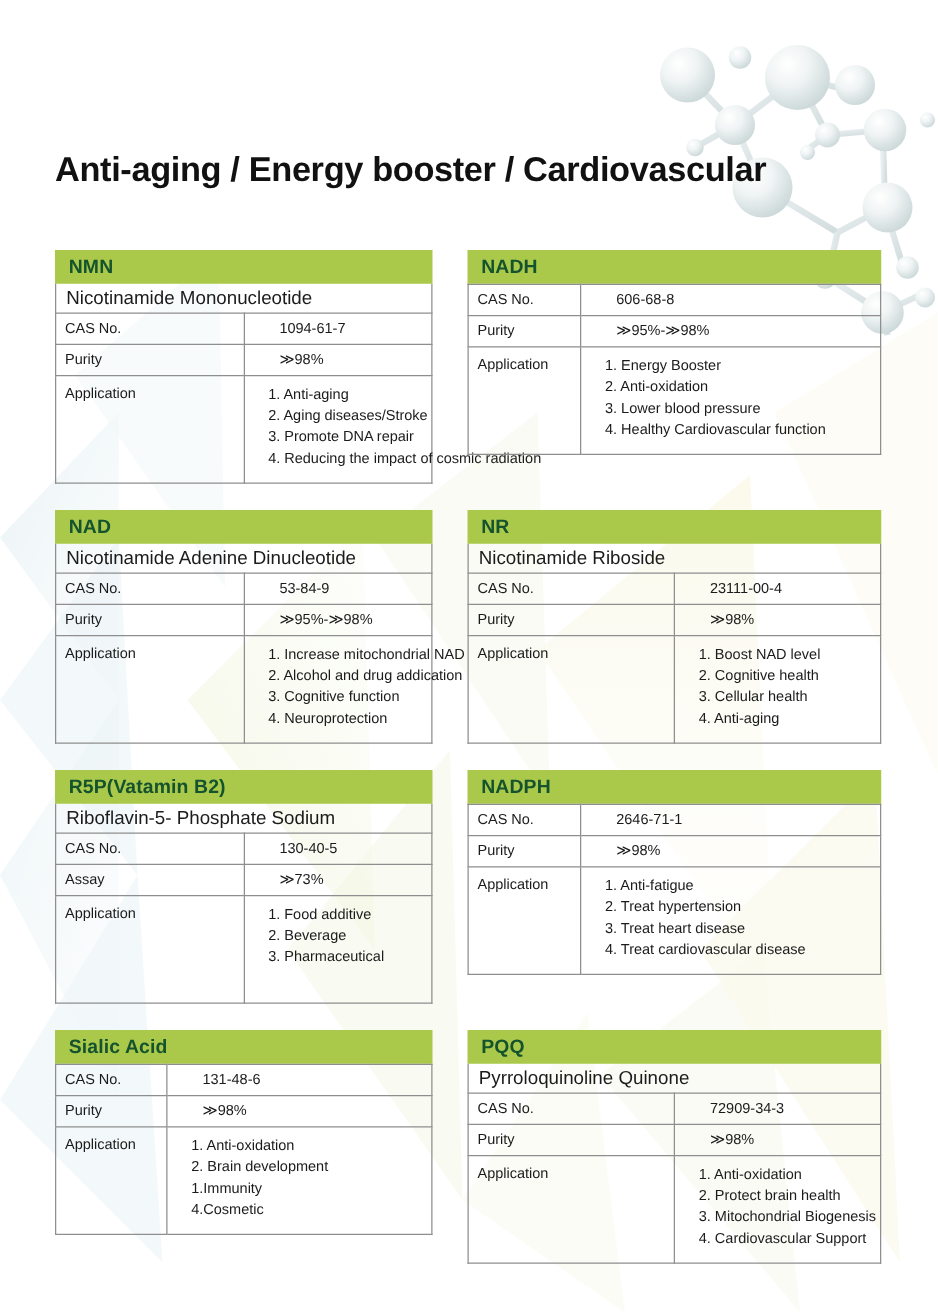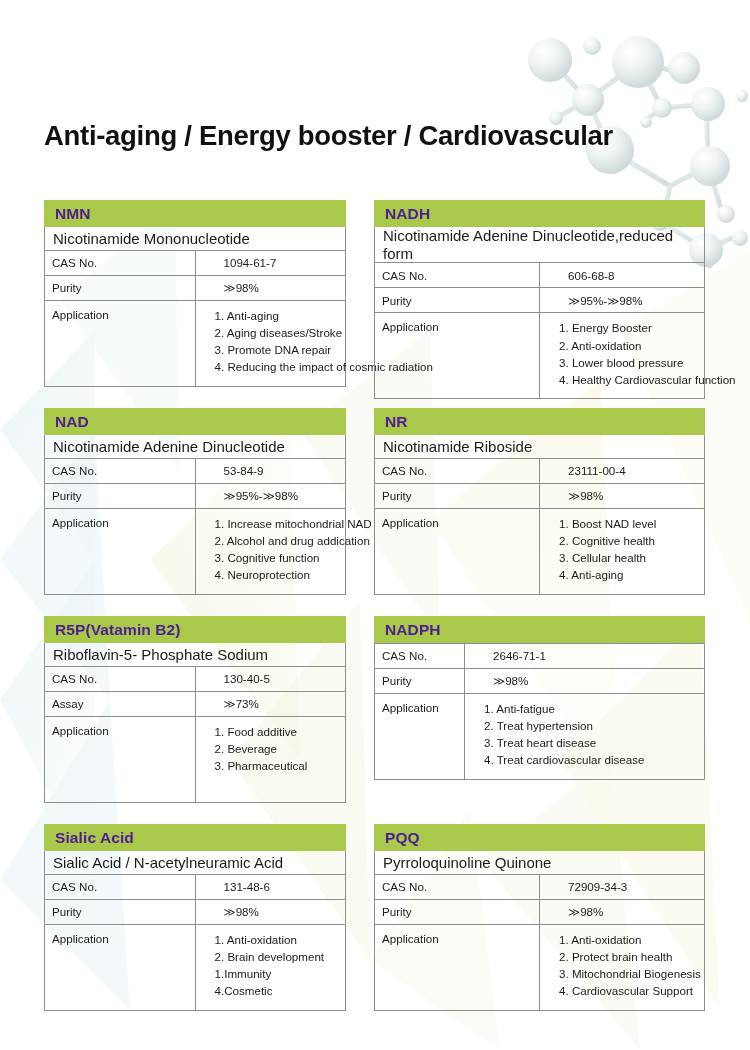--- a/index.html
+++ b/index.html
@@ -75,21 +75,21 @@
   }
   .product-card.col-left  { left: 44px;  width: 302px; }
   .product-card.col-right { left: 374px; width: 331px; }
 
   .card-header {
     background: #aac94a;
     height: 27px;
     line-height: 27px;
     padding-left: 11px;
     box-sizing: border-box;
-    color: #4c1d95;
+    color: #14532d;
     font-size: 15.5px;
     font-weight: bold;
     letter-spacing: 0.1px;
     white-space: nowrap;
     overflow: hidden;
   }
 
   .card-table {
     width: 100%;
     border-collapse: collapse;
@@ -257,23 +257,20 @@
             </td>
           </tr>
         </tbody>
           </table>
       </div>
 
       <div class="product-card col-right">
         <div class="card-header">NADH</div>
         <table class="card-table">
           <tbody>
-              <tr class="subtitle-row">
-            <td colspan="2">Nicotinamide Adenine Dinucleotide,reduced form</td>
-          </tr>
           <tr class="pair-row">
             <td class="label-cell">CAS No.</td>
             <td class="val-cell">606-68-8</td>
           </tr>
           <tr class="pair-row">
             <td class="label-cell">Purity</td>
             <td class="val-cell">≫95%-≫98%</td>
           </tr>
           <tr class="app-row">
             <td class="label-cell">Application</td>
@@ -412,23 +409,20 @@
           </table>
       </div>
     </div>
 
     <div class="grid-row last">
 
       <div class="product-card col-left">
         <div class="card-header">Sialic Acid</div>
         <table class="card-table">
           <tbody>
-              <tr class="subtitle-row">
-            <td colspan="2">Sialic Acid / N-acetylneuramic Acid</td>
-          </tr>
           <tr class="pair-row">
             <td class="label-cell">CAS No.</td>
             <td class="val-cell">131-48-6</td>
           </tr>
           <tr class="pair-row">
             <td class="label-cell">Purity</td>
             <td class="val-cell">≫98%</td>
           </tr>
           <tr class="app-row">
             <td class="label-cell">Application</td>

